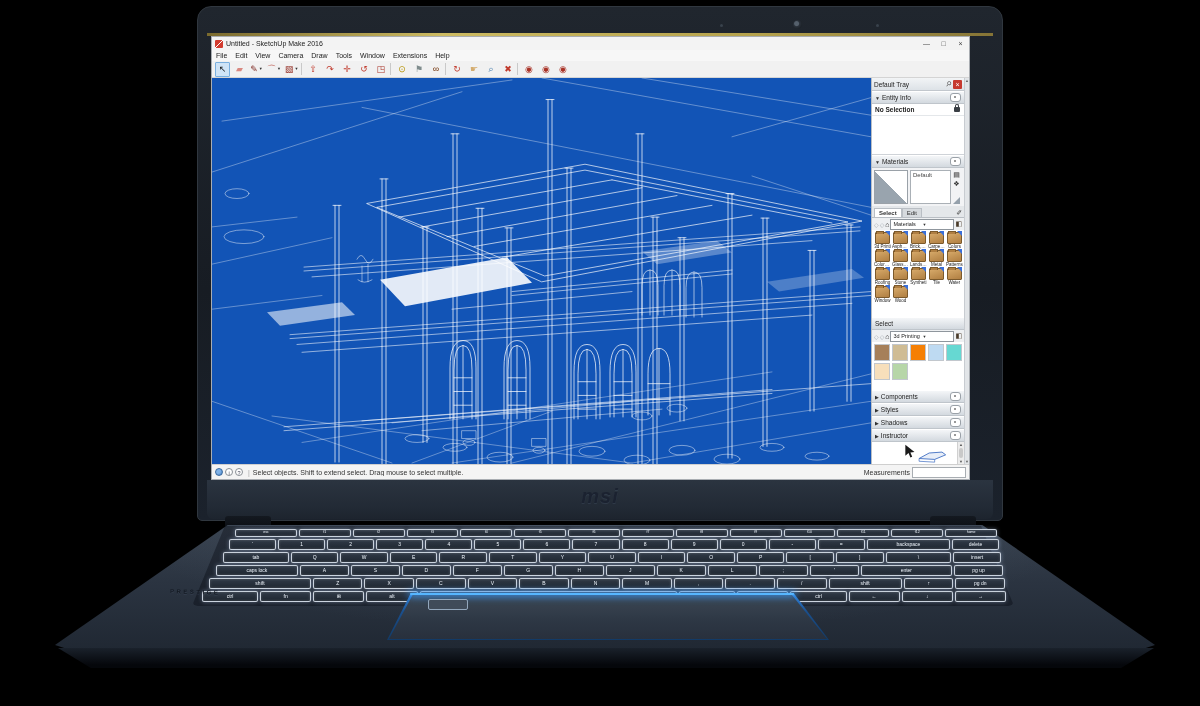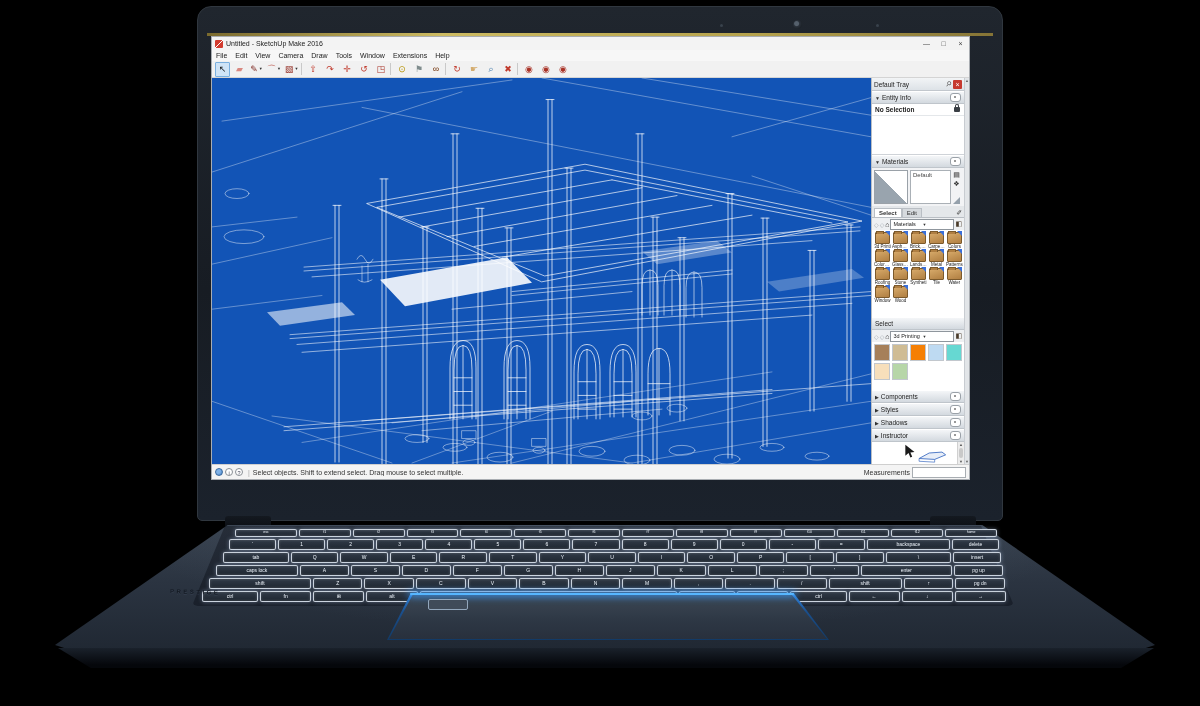--- a/index.html
+++ b/index.html
@@ -594,20 +594,23 @@
         <span class="status-icon">i</span>
         <span class="status-icon">?</span>
         <span class="status-sep">|</span>
         <span class="status-text">Select objects. Shift to extend select. Drag mouse to select multiple.</span>
         <span class="meas-label">Measurements</span>
         <span class="meas-box"></span>
       </div>
     </div>
   </div>
 
+  <div class="bottom-bezel">
+    <div class="msi-logo">msi</div>
+  </div>
 
   <div class="hinge" style="left:225px;"></div>
   <div class="hinge" style="left:930px;"></div>
   <div class="deck"></div>
   <div class="front-lip"></div>
   <div class="kb-well"></div>
 
   <div class="kb-row kb-r0">
 
   <div class="key" style="flex-grow: 1.2;">esc</div>

